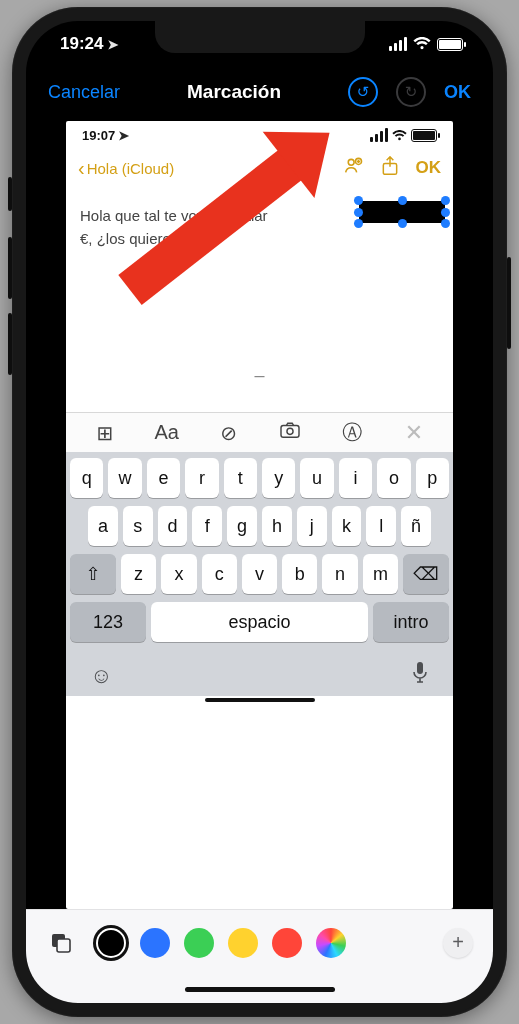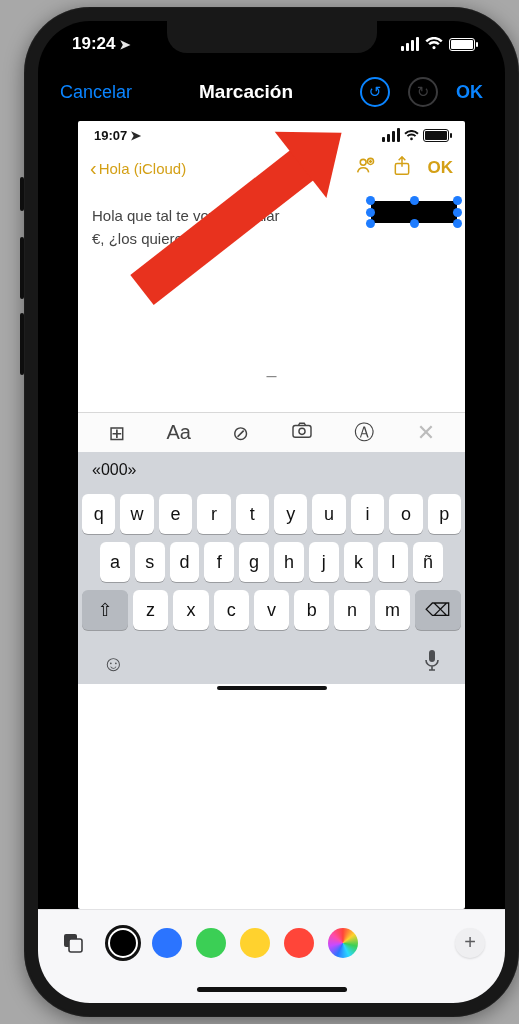--- a/index.html
+++ b/index.html
@@ -1,20 +1,20 @@
 <!DOCTYPE html>
 <html><head>
 <meta charset="utf-8">
 <style>
   * { box-sizing: border-box; margin: 0; padding: 0; font-family: -apple-system, "Helvetica Neue", Arial, sans-serif; }
   body { background: #fff; display: flex; justify-content: center; }
   .frame {
     width: 519px; height: 1024px; position: relative;
     background: #a8a8a8;
-    display:flex; align-items:center; justify-content:flex-end;
+    display:flex; align-items:center; justify-content:center;
   }
   .phone {
     width: 495px; height: 1010px; background: #181818;
     border-radius: 66px; padding: 14px; position: relative;
     box-shadow: 0 0 2px #333 inset, 0 4px 20px rgba(0,0,0,.4);
   }
   .screen {
     width: 100%; height: 100%; background: #000;
     border-radius: 52px; overflow: hidden; position: relative;
     display: flex; flex-direction: column;
@@ -313,23 +313,20 @@
               <svg width="22" height="18" viewBox="0 0 24 20" fill="none" stroke="#444" stroke-width="1.6">
                   <rect x="2" y="5" width="20" height="13" rx="2.5"></rect>
                   <path d="M8 5l1.5-2.5h5L16 5"></path>
                   <circle cx="12" cy="11.5" r="3.4"></circle>
                 </svg>
             </span>
             <span class="tb">Ⓐ</span>
             <span class="tb tbx">✕</span>
           </div>
 
-          <div class="sugg">
-            <span>«000»</span>
-          </div>
 
           <div class="kb">
             <div class="krow">
               <div class="key">q</div>
               <div class="key">w</div>
               <div class="key">e</div>
               <div class="key">r</div>
               <div class="key">t</div>
               <div class="key">y</div>
               <div class="key">u</div>
@@ -356,20 +353,25 @@
               <div class="key">z</div>
               <div class="key">x</div>
               <div class="key">c</div>
               <div class="key">v</div>
               <div class="key">b</div>
               <div class="key">n</div>
               <div class="key">m</div>
               <div class="key bksp">
                   <span>⌫</span>
                 </div>
+            </div>
+            <div class="krow r4">
+              <div class="key num">123</div>
+              <div class="key space">espacio</div>
+              <div class="key intro">intro</div>
             </div>
           </div>
           <div class="kb-bottom">
             <span>☺</span>
             <span>
               <svg width="18" height="24" viewBox="0 0 18 24" fill="#4d4f52">
                   <rect x="6" y="1" width="6" height="12" rx="3"></rect>
                   <path fill="none" stroke="#4d4f52" stroke-width="1.6" d="M3 11a6 6 0 0012 0M9 17v4M6 21h6"></path>
                 </svg>
             </span>

